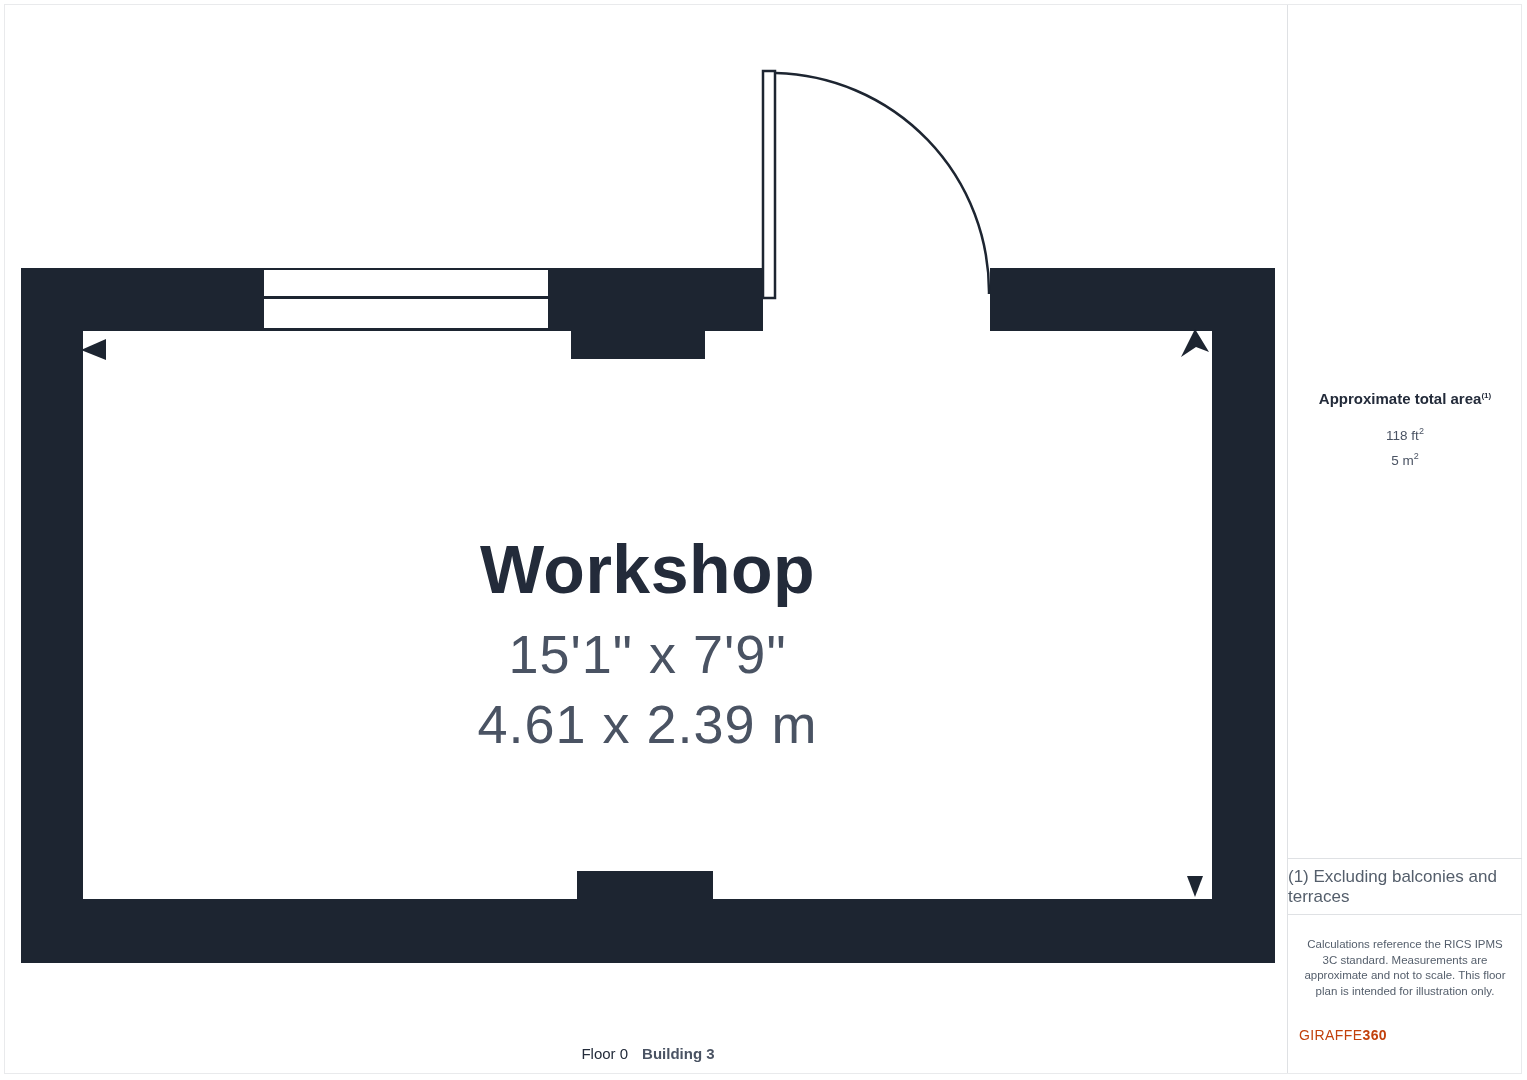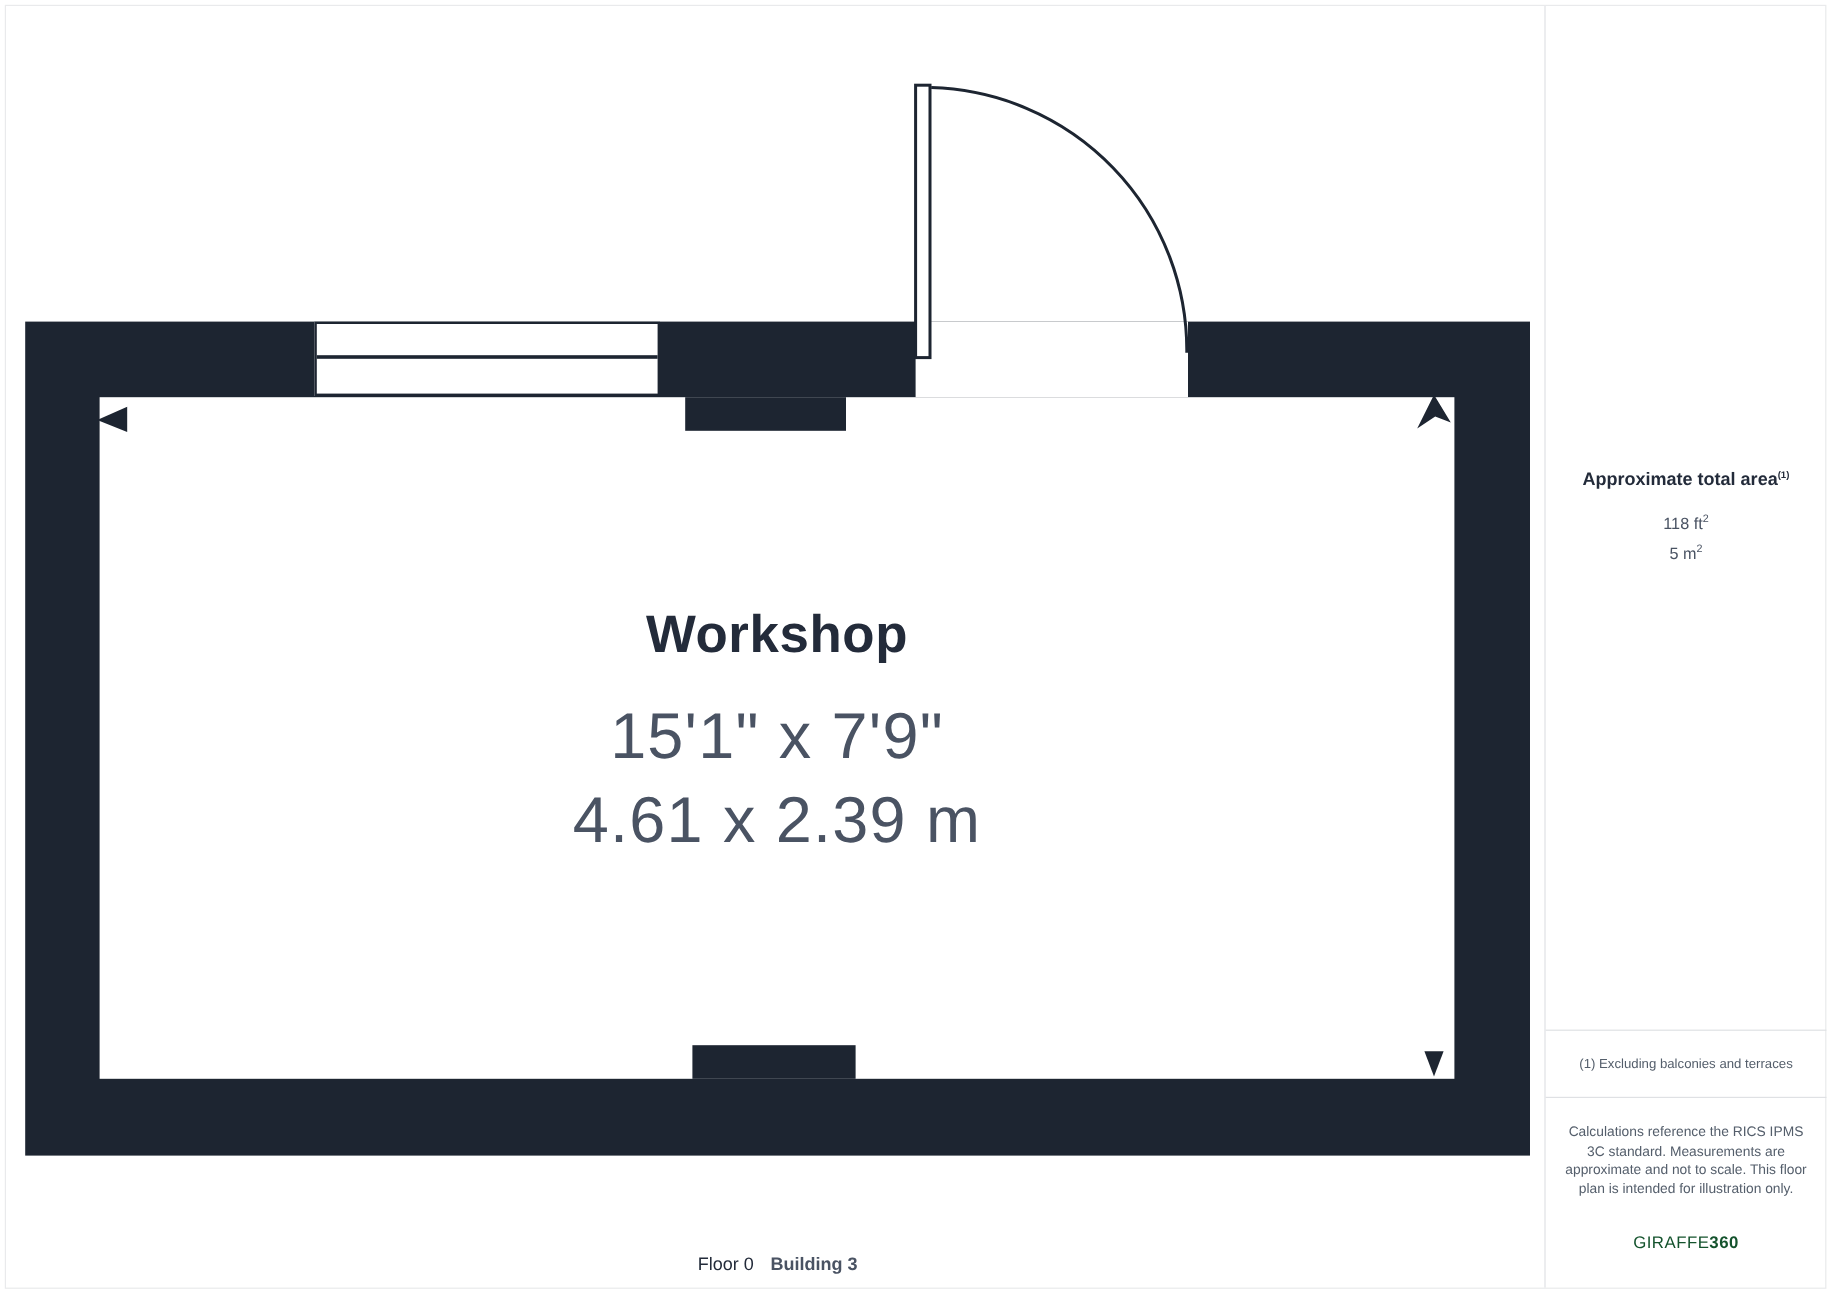--- a/index.html
+++ b/index.html
@@ -29,32 +29,32 @@
   .notch-bottom{left:577px;top:871px;width:136px;height:28px;background:var(--wall);}
 
   .door-svg{left:690px;top:50px;width:330px;height:300px;}
   .door-leaf{fill:#fff;stroke:var(--wall);stroke-width:2.5;}
   .door-arc{fill:none;stroke:var(--wall);stroke-width:2.5;}
   .arrows-svg{left:21px;top:268px;width:1254px;height:695px;}
   .plan-arrow{fill:var(--wall);}
 
   
   .room-label{left:83px;top:497px;width:1129px;text-align:center;}
-  .room-title{font-size:44px;font-weight:700;color:var(--title-text);line-height:64px;letter-spacing:0.5px;}
+  .room-title{font-size:68px;font-weight:700;color:var(--title-text);line-height:64px;letter-spacing:0.5px;margin-top:40px;}
   .room-dims{margin-top:18px;font-size:54px;color:var(--dimension-text);line-height:70px;letter-spacing:1px;}
 
   
   .sidebar-area{left:1288px;top:386px;width:234px;text-align:center;}
   .area-title{font-size:15px;font-weight:700;color:var(--title-text);line-height:20px;}
   .area-title sup{font-size:8px;font-weight:700;}
   .area-values{margin-top:12px;font-size:13.5px;color:var(--dimension-text);line-height:21px;}
   .area-values sup{font-size:9px;}
-  .sidebar-footnote{left:1288px;top:858px;width:234px;height:57px;border-top:1px solid var(--divider);border-bottom:1px solid var(--divider);display:flex;align-items:center;justify-content:center;font-size:11px;color:var(--muted-text);}
+  .sidebar-footnote{left:1288px;top:858px;width:234px;height:57px;border-top:1px solid var(--divider);border-bottom:1px solid var(--divider);display:flex;align-items:center;justify-content:center;font-size:17px;color:var(--muted-text);}
   .sidebar-disclaimer{left:1301px;top:937px;width:208px;font-size:11.5px;line-height:15.5px;color:var(--muted-text);text-align:center;}
-  .brand{left:1288px;top:1026px;width:234px;text-align:center;font-size:14px;color:#14532d;letter-spacing:0.4px;line-height:18px;}
+  .brand{left:1226px;top:1026px;width:234px;text-align:center;font-size:14px;color:#c2410c;letter-spacing:0.4px;line-height:18px;}
   .brand-bold{font-weight:700;}
 
   
   .footer{left:21px;top:1045px;width:1254px;text-align:center;font-size:15px;line-height:18px;}
   .footer-floor{font-weight:400;color:var(--title-text);}
   .footer-building{color:var(--dimension-text);margin-left:14px;font-weight:bold;}
 </style>
 </head>
 <body>
 

